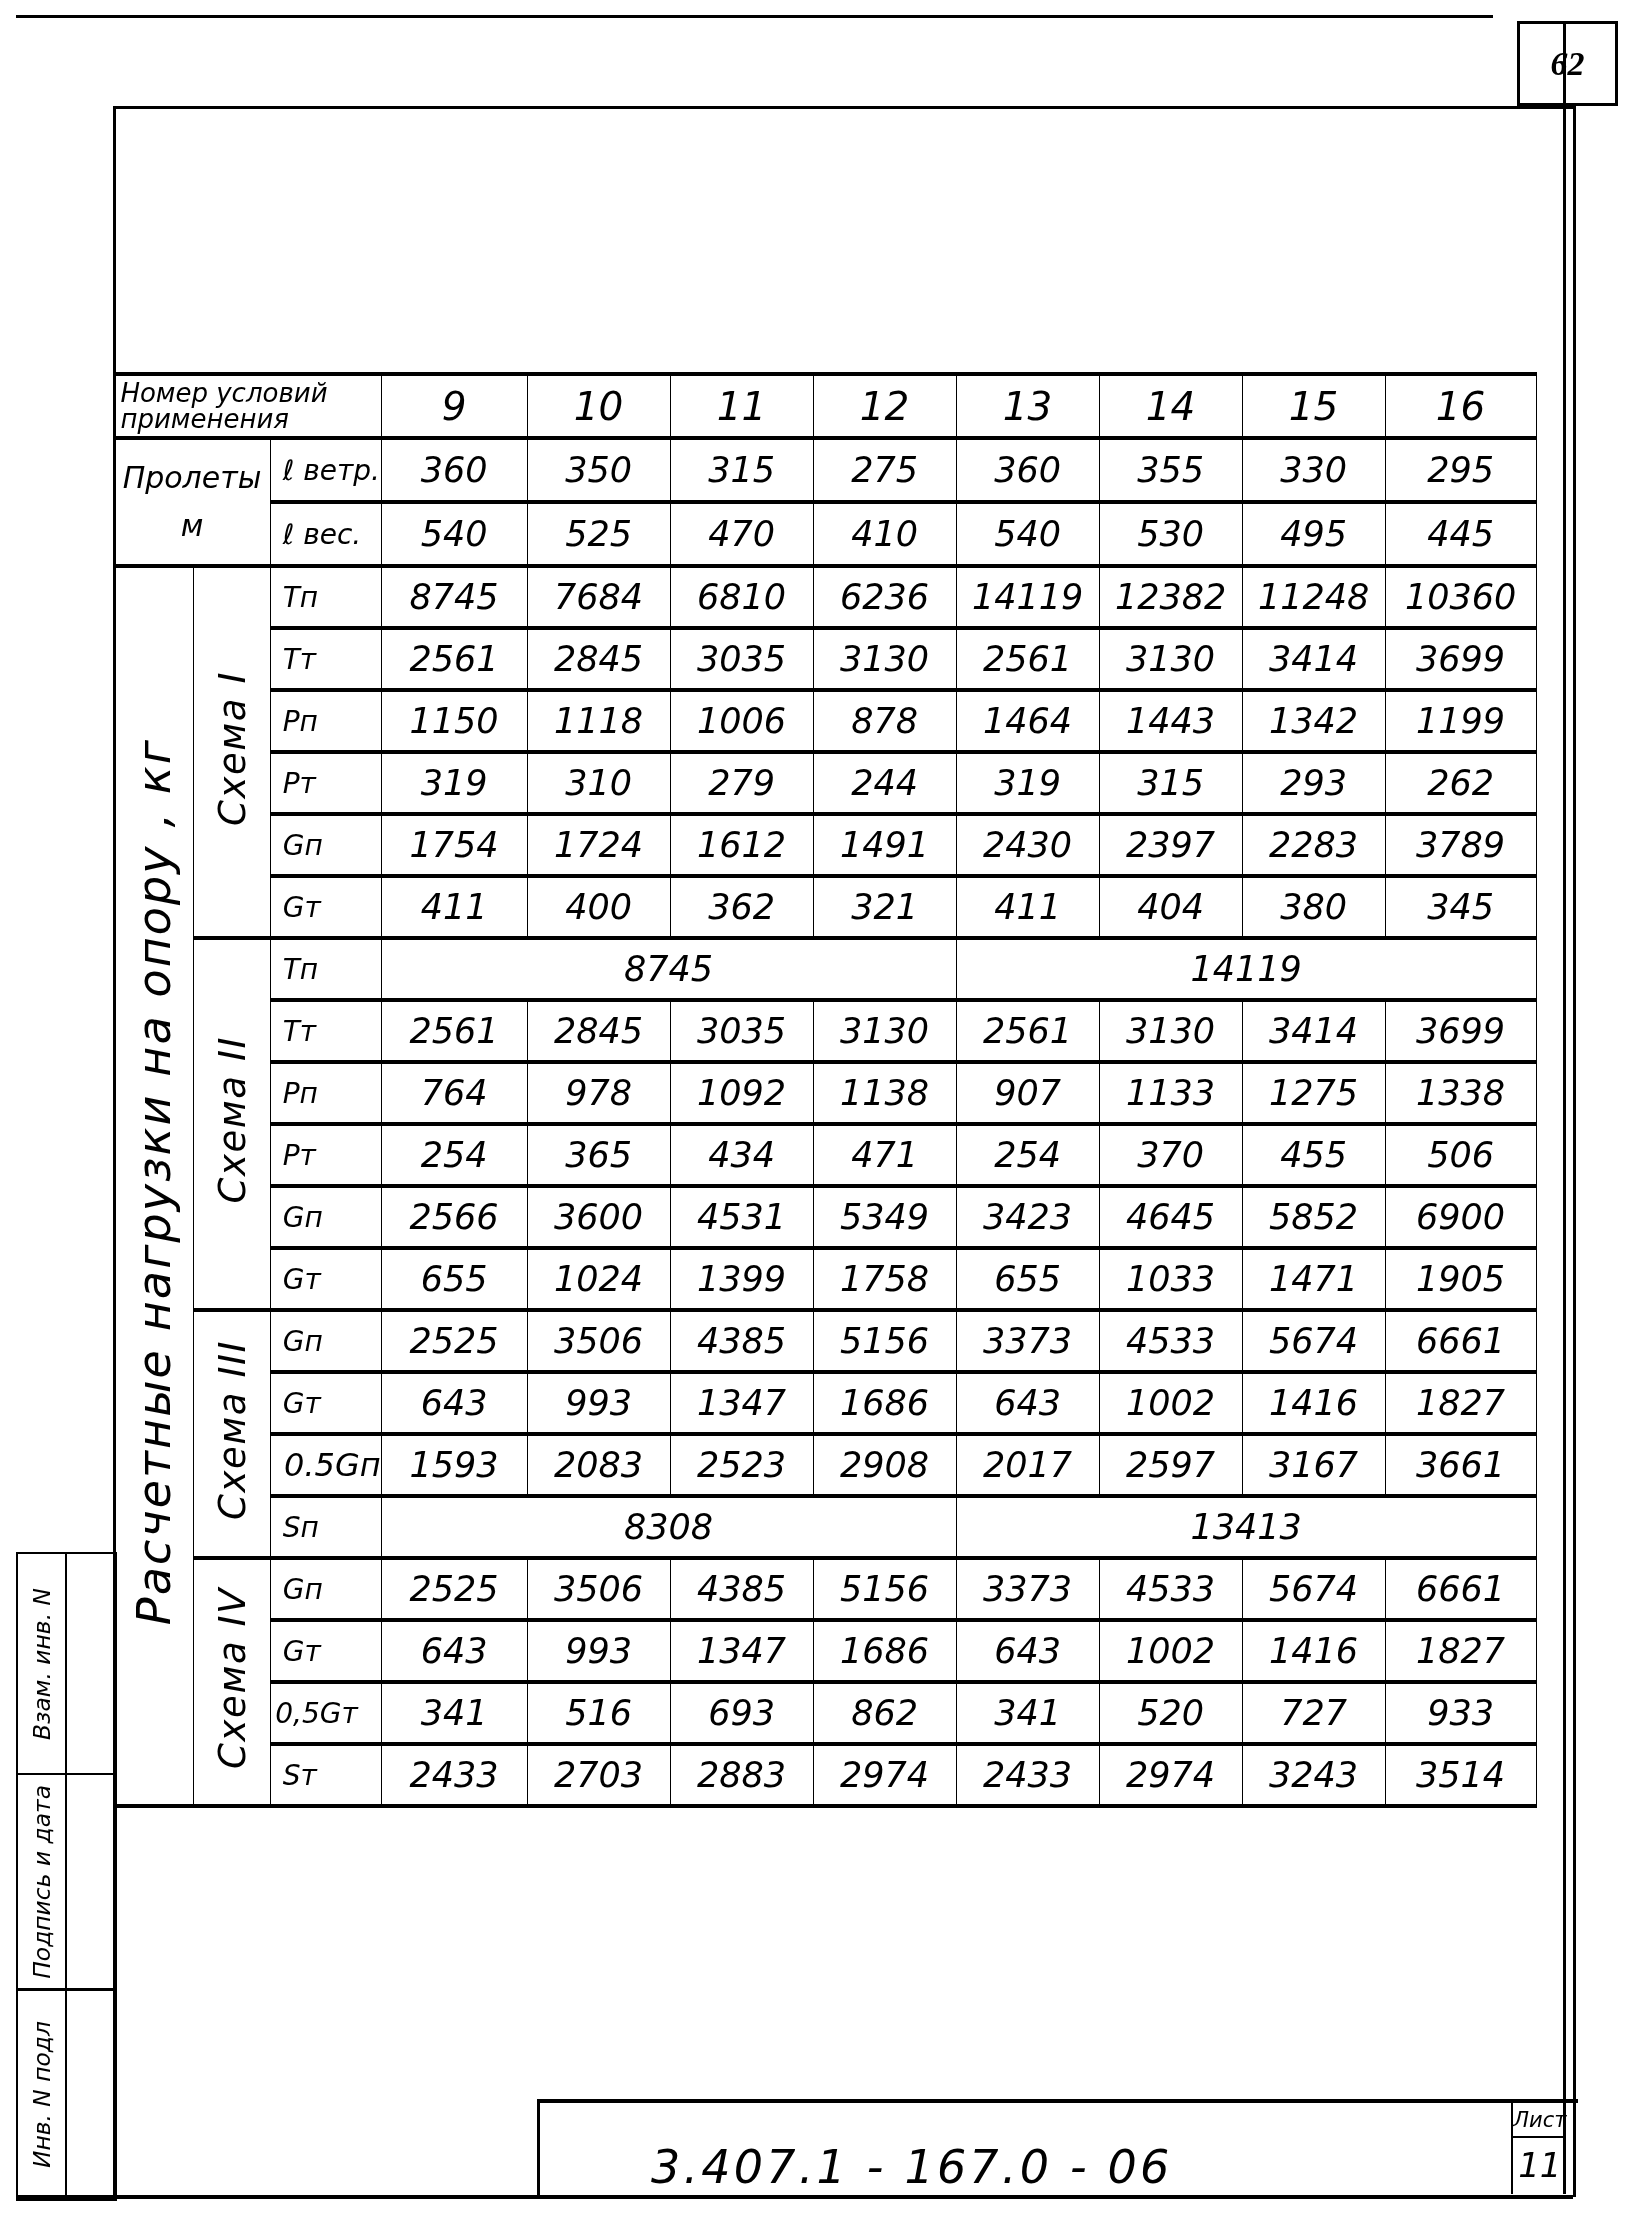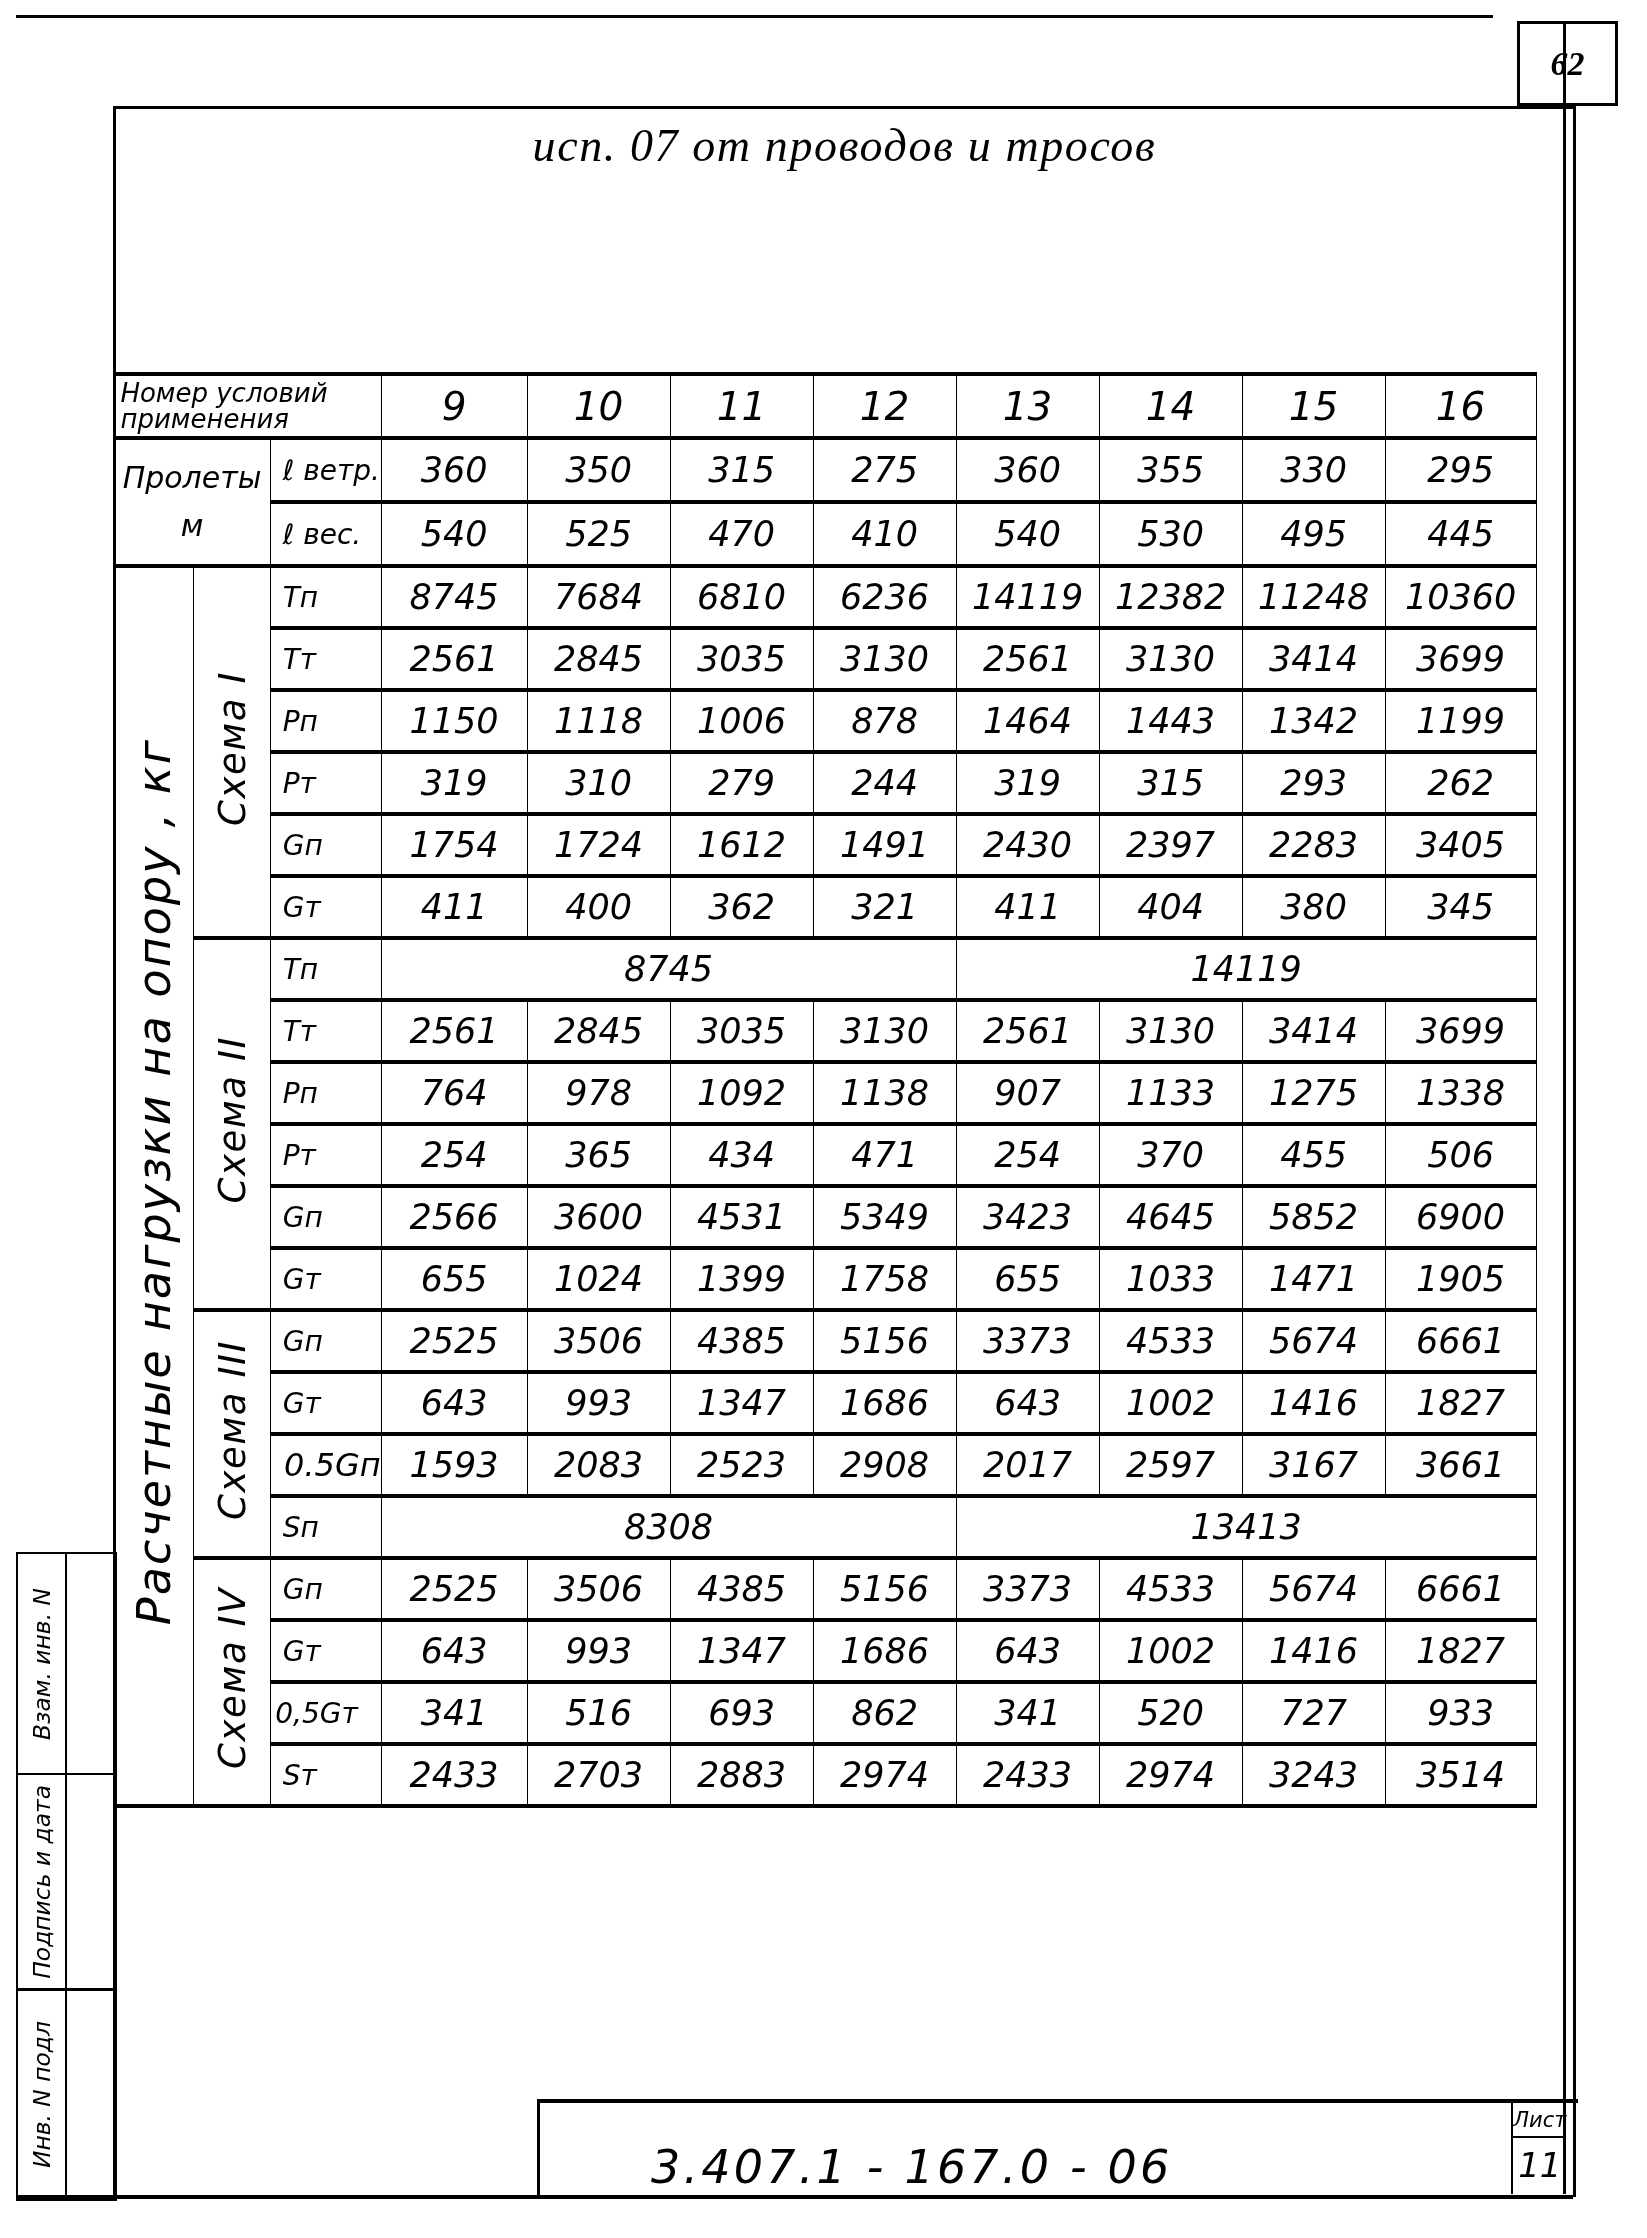--- a/index.html
+++ b/index.html
@@ -57,21 +57,20 @@
 <div class="frame-top-line"></div>
 <div class="frame"></div>
 <div class="frame-outer-right"></div>
 <div class="frame-bottom"></div>
 
 <div class="sheet-num-box hand">
   <span>62</span>
 </div>
 
 <div class="title hand">
-  <div class="l2">исп. 07 от проводов и тросов</div>
 </div>
 
 <table class="tbl">
   <colgroup>
     <col style="width:80px">
       <col style="width:77px">
       <col style="width:104px">
     <col style="width:146px">
       <col style="width:143px">
       <col style="width:143px">
@@ -174,21 +173,21 @@
   </tr>
   <tr class="thick-top">
     <td class="lbl">Gп</td>
     <td>1754</td>
     <td>1724</td>
     <td>1612</td>
     <td>1491</td>
     <td>2430</td>
     <td>2397</td>
     <td>2283</td>
-    <td>3405</td>
+    <td>3789</td>
   </tr>
   <tr class="thick-top">
     <td class="lbl">Gт</td>
     <td>411</td>
     <td>400</td>
     <td>362</td>
     <td>321</td>
     <td>411</td>
     <td>404</td>
     <td>380</td>

